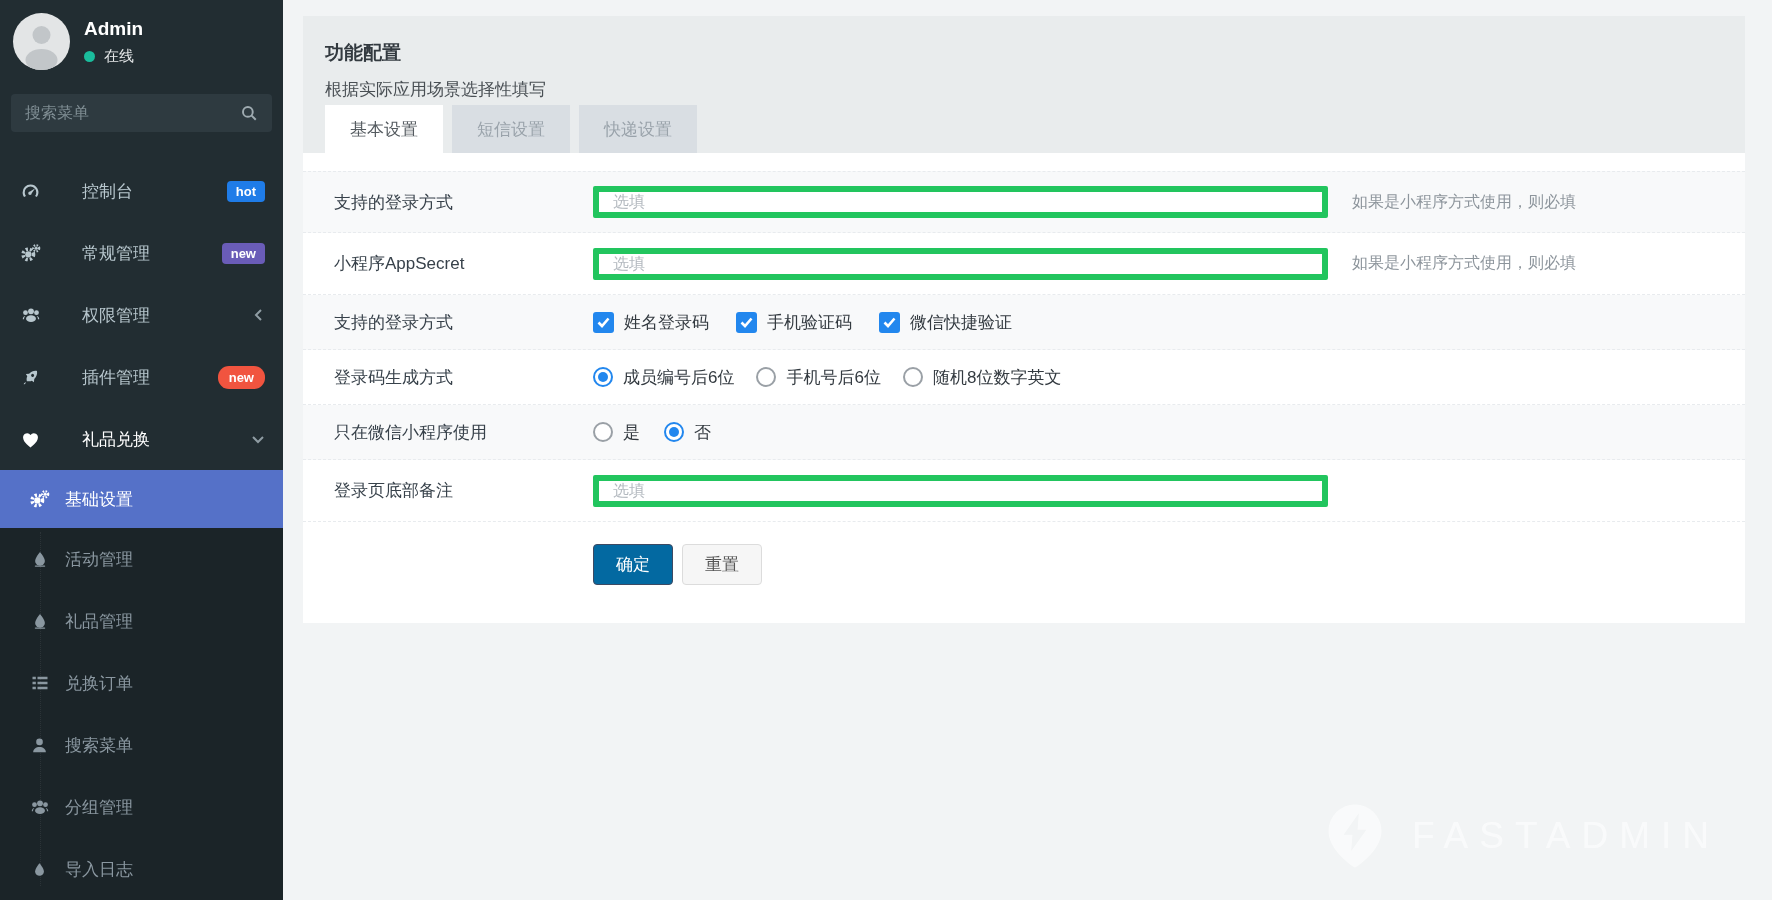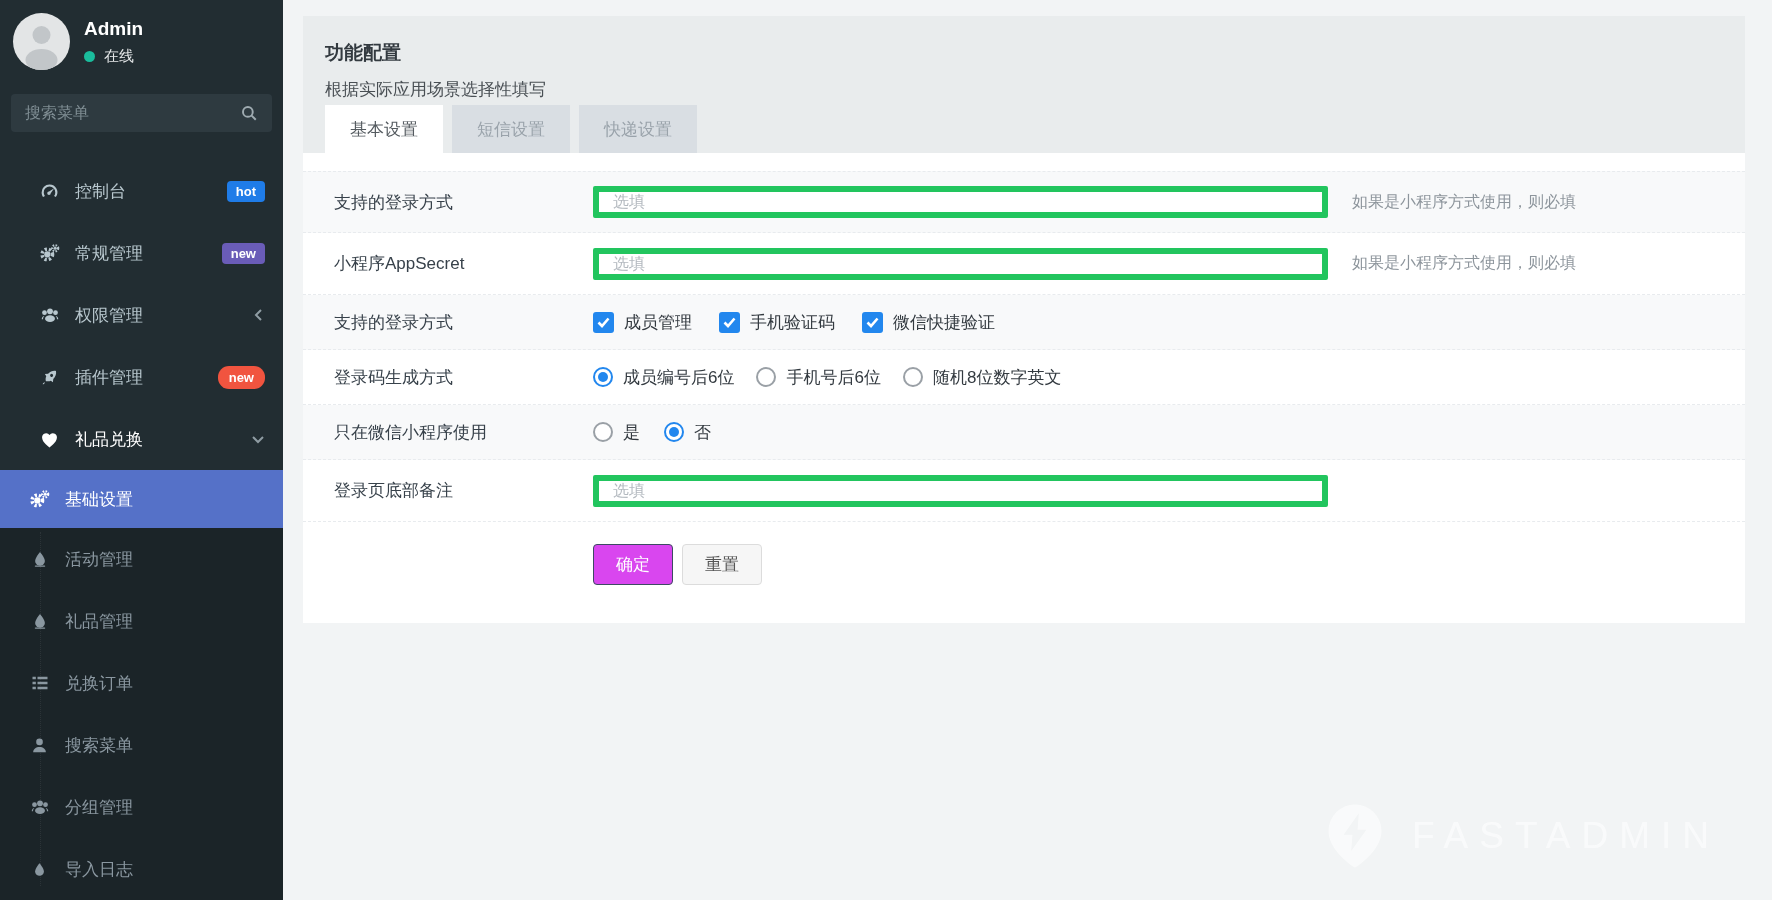--- a/index.html
+++ b/index.html
@@ -15,21 +15,21 @@
   .avatar { width:57px; height:57px; border-radius:50%; background:#e3e5e6; overflow:hidden; display:flex; align-items:flex-end; justify-content:center; }
   .p-info { display:flex; flex-direction:column; gap:7px; }
   .p-name { font-size:19px; font-weight:bold; color:#ffffff; }
   .p-status { display:flex; align-items:center; gap:9px; font-size:15px; color:#e6e9ea; }
   .dot { width:11px; height:11px; border-radius:50%; background:#1abc9c; }
   .search { margin:14px 11px 6px 11px; height:44px; background:#2e3a40; border-radius:4px; display:flex; align-items:center; padding:0 14px; }
   .search input { flex:1; background:transparent; border:none; outline:none; font-size:16px; color:#cfd6da; font-family:inherit; }
   .search input::placeholder { color:#7f8d93; }
   .search-ic { color:#9fabb1; display:flex; }
   .menu { margin-top:22px; }
-  .menu-item { height:62px; display:flex; align-items:center; padding:0 18px 0 36px; font-size:17px; color:#b8c7ce; cursor:pointer; }
+  .menu-item { height:62px; display:flex; align-items:center; padding:0 18px 0 17px; font-size:17px; color:#b8c7ce; cursor:pointer;gap:26px; }
   .menu-item.open { color:#ffffff; }
   .mi-icon { width:27px; margin-right:12px; display:flex; justify-content:center; }
   .mi-label { flex:1; }
   .badge { font-size:13px; font-weight:bold; color:#fff; padding:4px 9px; border-radius:4px; line-height:1; }
   .badge-hot { background:#1f7ce8; }
   .badge-purple { background:#6a5cb8; }
   .badge-red { background:#f1543f; border-radius:11px; padding:5px 11px; }
   .chev { color:#8f9ca3; display:flex; }
   .submenu { flex:1; background:#1b2428; position:relative; }
   .submenu::before { content:""; position:absolute; left:40px; top:62px; bottom:14px; border-left:1px dotted rgba(255,255,255,0.07); }
@@ -54,21 +54,21 @@
   .finput { width:100%; height:32px; border:6px solid #22c55e; border-radius:2px; padding:0 14px; font-size:16px; color:#333; background:#fff; font-family:inherit; }
   .finput::placeholder { color:#b3b9bf; }
   .fhint { margin-left:24px; font-size:16px; color:#8d959c; }
   .check-item, .radio-item { display:flex; align-items:center; gap:10px; font-size:17px; color:#333a40; cursor:pointer; }
   .cbox { width:21px; height:21px; border-radius:3px; background:#2287ee; display:flex; align-items:center; justify-content:center; flex-shrink:0; }
   .radio { width:20px; height:20px; border-radius:50%; border:2px solid #9aa0a6; position:relative; flex-shrink:0; background:#fff; }
   .radio.sel { border-color:#2287ee; }
   .radio.sel::after { content:""; position:absolute; left:3px; top:3px; right:3px; bottom:3px; border-radius:50%; background:#2287ee; }
   .btn-row { display:flex; gap:9px; padding:22px 0 4px 290px; }
   .btn { height:41px; padding:0 22px; font-size:17px; border-radius:4px; cursor:pointer; border:1px solid transparent; font-family:inherit; }
-  .btn-primary { background:#d946ef; color:#ffffff; border-color:#3d4a63; }
+  .btn-primary { background:#0369a1; color:#ffffff; border-color:#3d4a63; }
   .btn-default { background:#f6f6f6; color:#555; border-color:#dcdcdc; }
   
   .watermark { position:absolute; right:52px; bottom:30px; display:flex; align-items:center; gap:26px; opacity:0.6; pointer-events:none; }
   .wm-text { font-size:37px; letter-spacing:11px; color:#ffffff; font-weight:normal; }
 </style>
 </head>
 <body>
 
 <aside class="sidebar">
   <div class="profile">
@@ -280,21 +280,21 @@
 
       <div class="frow frow-gray frow-plain">
         <div class="flabel">支持的登录方式</div>
         <div class="fcontrol">
           <label class="check-item">
             <span class="cbox">
               <svg width="13" height="11" viewBox="0 0 13 11" fill="none" stroke="#ffffff" stroke-width="2.6">
                   <polyline points="1.5,5.5 5,9 11.5,1.5"></polyline>
                 </svg>
             </span>
-            <span>成员管理</span>
+            <span>姓名登录码</span>
           </label>
           <label class="check-item">
             <span class="cbox">
               <svg width="13" height="11" viewBox="0 0 13 11" fill="none" stroke="#ffffff" stroke-width="2.6">
                   <polyline points="1.5,5.5 5,9 11.5,1.5"></polyline>
                 </svg>
             </span>
             <span>手机验证码</span>
           </label>
           <label class="check-item">

